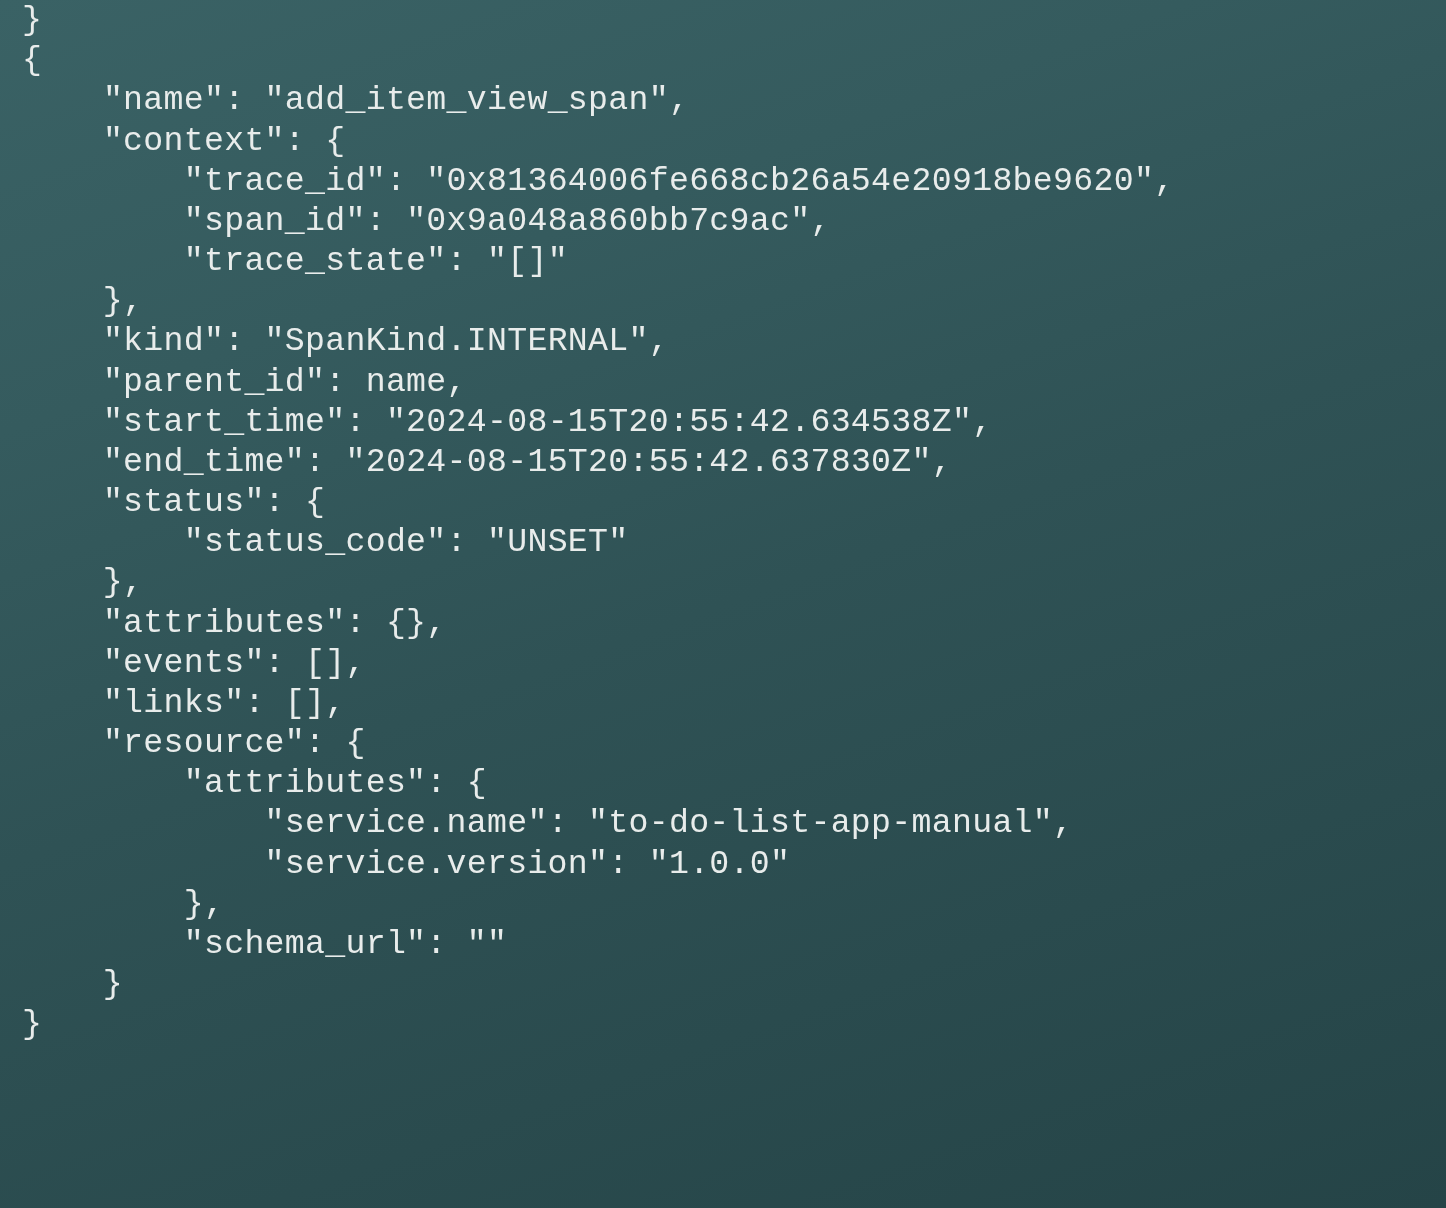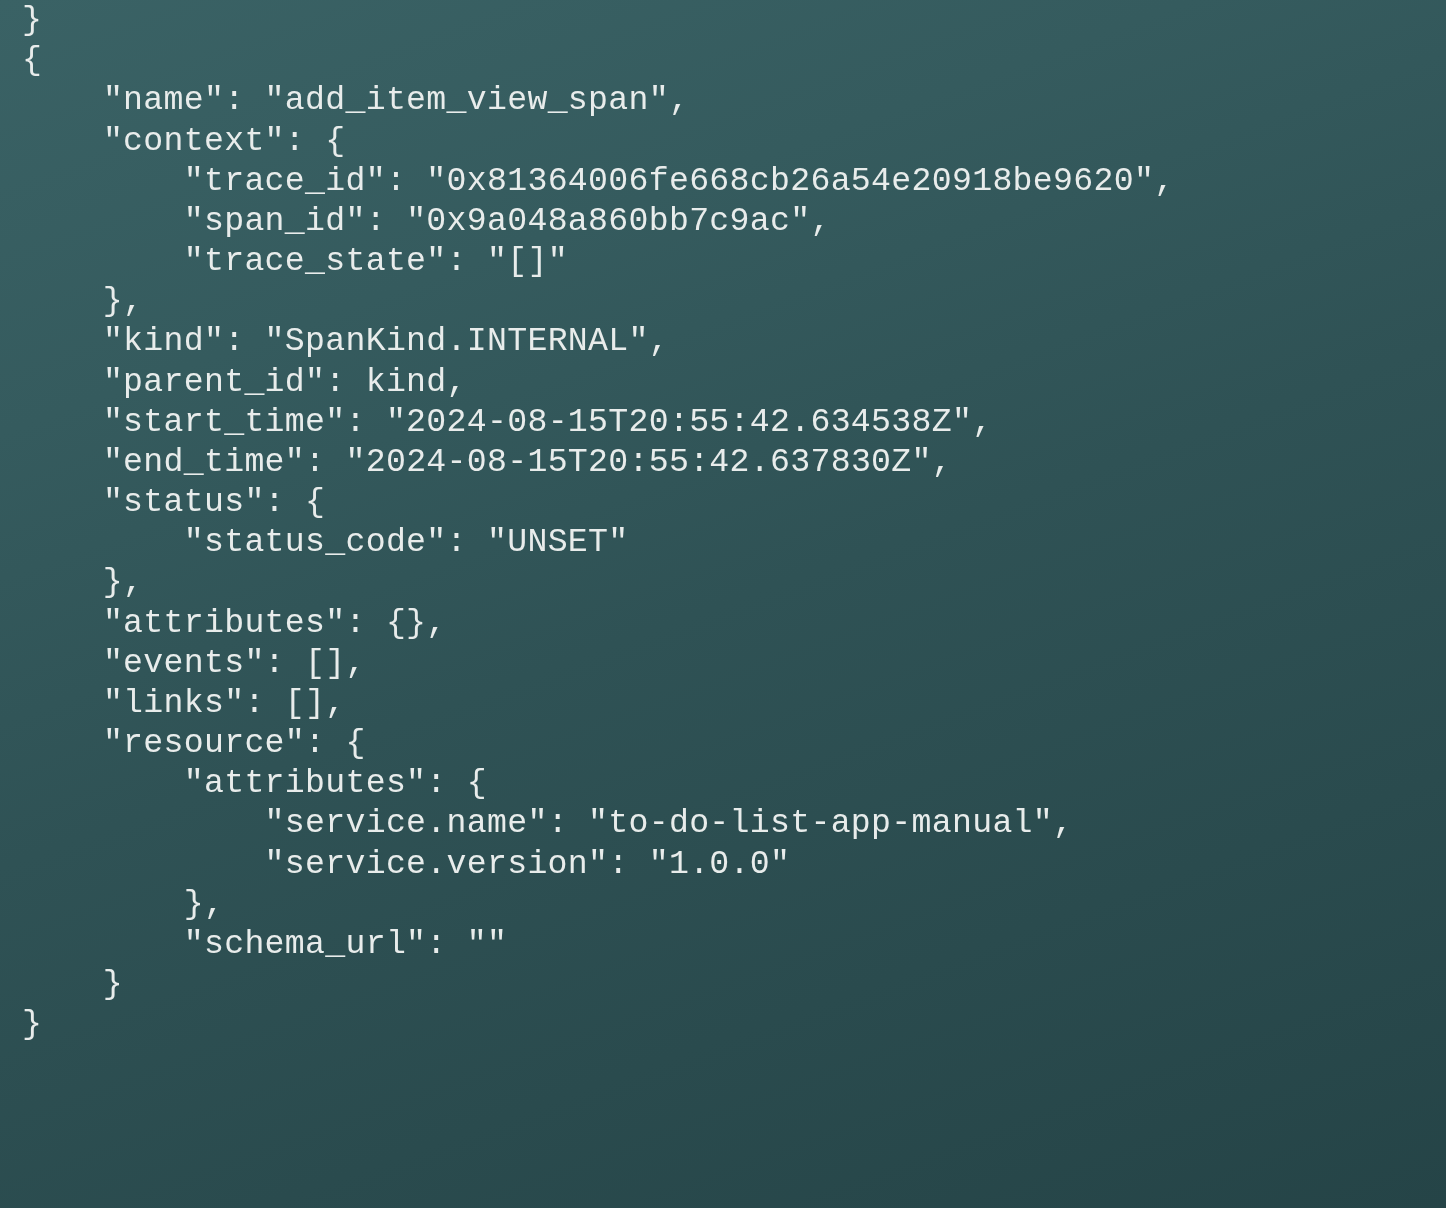--- a/index.html
+++ b/index.html
@@ -34,21 +34,21 @@
 
 <pre class="code-block"><span>}</span>
 {
     <span>"name"</span>: <span>"add_item_view_span"</span>,
     <span>"context"</span>: {
         <span>"trace_id"</span>: <span>"0x81364006fe668cb26a54e20918be9620"</span>,
         <span>"span_id"</span>: <span>"0x9a048a860bb7c9ac"</span>,
         <span>"trace_state"</span>: <span>"[]"</span>
     },
     <span>"kind"</span>: <span>"SpanKind.INTERNAL"</span>,
-    <span>"parent_id"</span>: <span>kind</span>,
+    <span>"parent_id"</span>: <span>name</span>,
     <span>"start_time"</span>: <span>"2024-08-15T20:55:42.634538Z"</span>,
     <span>"end_time"</span>: <span>"2024-08-15T20:55:42.637830Z"</span>,
     <span>"status"</span>: {
         <span>"status_code"</span>: <span>"UNSET"</span>
     },
     <span>"attributes"</span>: <span>{}</span>,
     <span>"events"</span>: <span>[]</span>,
     <span>"links"</span>: <span>[]</span>,
     <span>"resource"</span>: {
         <span>"attributes"</span>: {

